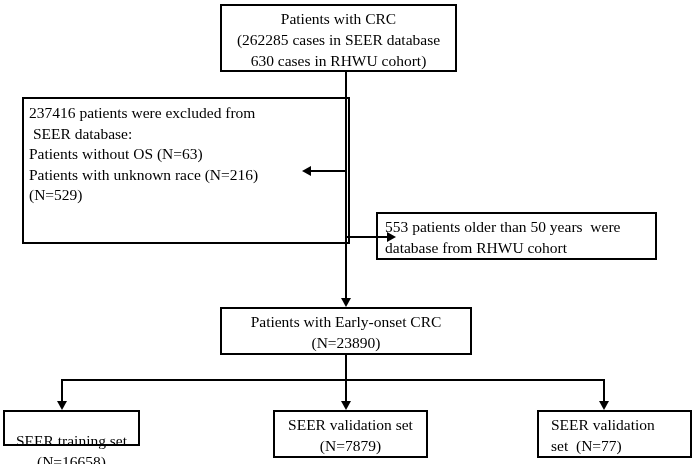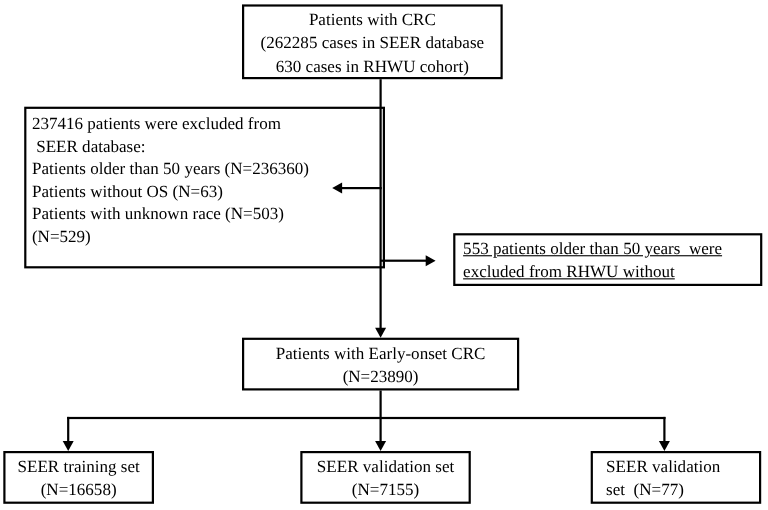--- a/index.html
+++ b/index.html
@@ -34,64 +34,63 @@
     border-right: 9px solid #000000;
   }
   .arrow.right {
     border-top: 5px solid transparent;
     border-bottom: 5px solid transparent;
     border-left: 9px solid #000000;
   }
   
   .box-top        { left: 220px; top: 4px;   width: 237px; height: 68px;  padding-top: 2px; }
   .box-excl-seer  { left: 3px;   top: 97px;  width: 328px; height: 147px; padding: 4px 5px 0 5px; line-height: 20.5px; margin-left: 19px; }
-  .box-excl-rhwu  { left: 412px; top: 212px; width: 281px; height: 48px;  padding: 2px 16px 0 7px; text-decoration: underline; }
+  .box-excl-rhwu  { left: 376px; top: 212px; width: 281px; height: 48px;  padding: 2px 16px 0 7px; }
   .box-early      { left: 220px; top: 307px; width: 252px; height: 48px;  padding-top: 2px; }
-  .box-train      { left: 3px;   top: 410px; width: 137px; height: 48px;  padding-top: 2px; }
+  .box-train      { left: 3px;   top: 410px; width: 137px; height: 36px;  padding-top: 18px; }
   .box-val-seer   { left: 273px; top: 410px; width: 155px; height: 48px;  padding-top: 2px; }
   .box-val-rhwu   { left: 537px; top: 410px; width: 155px; height: 48px;  padding: 2px 4px 0 12px; }
 </style>
 </head>
 <body>
 
 <div class="stage">
 
   <div class="box center box-top">
     <div>Patients with CRC</div>
     <div>(262285 cases in SEER database</div>
     <div>630 cases in RHWU cohort)</div>
   </div>
 
   <div class="box box-excl-seer">
     <div>237416 patients were excluded from</div>
     <div>&nbsp;SEER database:</div>
-    <div>Patients older than 50 years (N=236360)</div>
     <div>Patients without OS (N=63)</div>
-    <div>Patients with unknown race (N=503)</div>
+    <div>Patients with unknown race (N=216)</div>
     <div>(N=529)</div>
   </div>
 
   <div class="box box-excl-rhwu">
     <div>553 patients older than 50 years&nbsp; were</div>
-    <div>excluded from RHWU without</div>
+    <div>database from RHWU cohort</div>
   </div>
 
   <div class="box center box-early">
     <div>Patients with Early-onset CRC</div>
     <div>(N=23890)</div>
   </div>
 
   <div class="box center box-train">
     <div>SEER training set</div>
     <div>(N=16658)</div>
   </div>
 
   <div class="box center box-val-seer">
     <div>SEER validation set</div>
-    <div>(N=7155)</div>
+    <div>(N=7879)</div>
   </div>
 
   <div class="box box-val-rhwu">
     <div>SEER validation</div>
     <div>set&nbsp; (N=77)</div>
   </div>
 
   <div class="line" style="left:345px; top:72px; width:2px; height:227px;"></div>
   <div class="arrow down" style="left:341px; top:298px;"></div>
 

